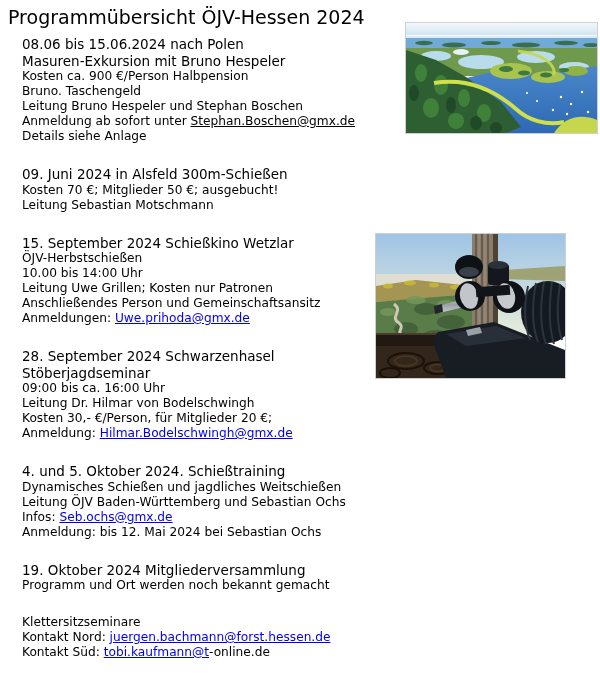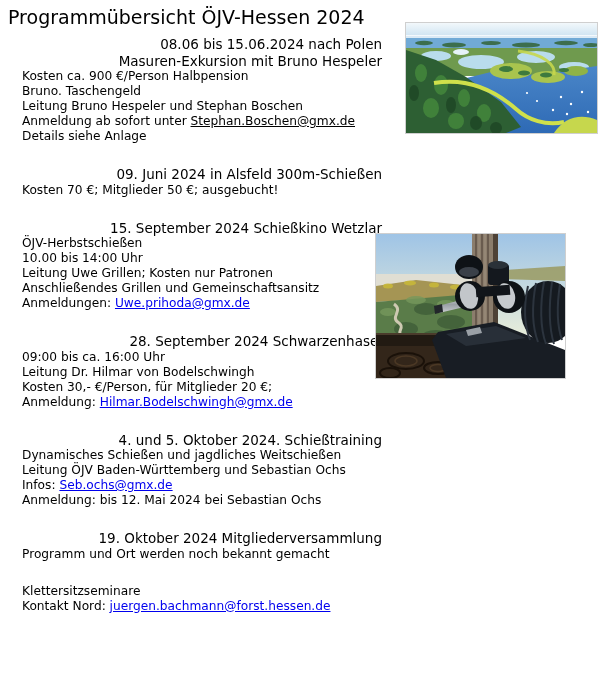--- a/index.html
+++ b/index.html
@@ -14,21 +14,21 @@
   .page{position:absolute;inset:0;}
   h1{
     font-size:19px;
     font-weight:400;
     margin:6px 0 8px 8px;
     letter-spacing:0;
   }
   #sections{margin-left:22px;width:360px;}
   .section{margin-bottom:22px;}
   .section p{margin:0;white-space:nowrap;}
-  .heading{font-size:13.5px;line-height:16.5px;text-align:right;}
+  .heading{font-size:13.5px;line-height:16.5px;}
   .line{font-size:12.2px;line-height:15px;}
   a.link{color:#0000EE;cursor:pointer;}
   .u{color:#000;text-decoration:underline;cursor:pointer;}
   .photo{
     position:absolute;
     border:1px solid #cfcfcf;
     box-sizing:border-box;
     overflow:hidden;
   }
   .photo svg{display:block;}
@@ -48,50 +48,53 @@
         <p class="heading">Masuren-Exkursion mit Bruno Hespeler</p>
         <p class="line"><span>Kosten ca. 900 €/Person Halbpension</span></p>
         <p class="line"><span>Bruno. Taschengeld</span></p>
         <p class="line"><span>Leitung Bruno Hespeler und Stephan Boschen</span></p>
         <p class="line"><span>Anmeldung ab sofort unter </span><span class="u">Stephan.Boschen@gmx.de</span></p>
         <p class="line"><span>Details siehe Anlage</span></p>
       </div>
       <div class="section">
         <p class="heading">09. Juni 2024 in Alsfeld 300m-Schießen</p>
         <p class="line"><span>Kosten 70 €; Mitglieder 50 €; ausgebucht!</span></p>
+        <p class="line"><span>Leitung Sebastian Motschmann</span></p>
       </div>
       <div class="section">
         <p class="heading">15. September 2024 Schießkino Wetzlar</p>
         <p class="line"><span>ÖJV-Herbstschießen</span></p>
         <p class="line"><span>10.00 bis 14:00 Uhr</span></p>
         <p class="line"><span>Leitung Uwe Grillen; Kosten nur Patronen</span></p>
-        <p class="line"><span>Anschließendes Grillen und Gemeinschaftsansitz</span></p>
+        <p class="line"><span>Anschließendes Person und Gemeinschaftsansitz</span></p>
         <p class="line"><span>Anmeldungen: </span><a class="link" href="#">Uwe.prihoda@gmx.de</a></p>
       </div>
       <div class="section">
         <p class="heading">28. September 2024 Schwarzenhasel</p>
+        <p class="heading">Stöberjagdseminar</p>
         <p class="line"><span>09:00 bis ca. 16:00 Uhr</span></p>
         <p class="line"><span>Leitung Dr. Hilmar von Bodelschwingh</span></p>
         <p class="line"><span>Kosten 30,- €/Person, für Mitglieder 20 €;</span></p>
         <p class="line"><span>Anmeldung: </span><a class="link" href="#">Hilmar.Bodelschwingh@gmx.de</a></p>
       </div>
       <div class="section">
         <p class="heading">4. und 5. Oktober 2024. Schießtraining</p>
         <p class="line"><span>Dynamisches Schießen und jagdliches Weitschießen</span></p>
         <p class="line"><span>Leitung ÖJV Baden-Württemberg und Sebastian Ochs</span></p>
         <p class="line"><span>Infos: </span><a class="link" href="#">Seb.ochs@gmx.de</a></p>
         <p class="line"><span>Anmeldung: bis 12. Mai 2024 bei Sebastian Ochs</span></p>
       </div>
       <div class="section">
         <p class="heading">19. Oktober 2024 Mitgliederversammlung</p>
         <p class="line"><span>Programm und Ort werden noch bekannt gemacht</span></p>
       </div>
       <div class="section">
         <p class="line"><span>Klettersitzseminare</span></p>
         <p class="line"><span>Kontakt Nord: </span><a class="link" href="#">juergen.bachmann@forst.hessen.de</a></p>
+        <p class="line"><span>Kontakt Süd: </span><a class="link" href="#">tobi.kaufmann@t</a><span>-online.de</span></p>
       </div>
     </div>
 
   <div class="photo photo1">
     <svg width="191" height="110" viewBox="0 0 191 110">
       <defs>
         <linearGradient id="sky1" x1="0" y1="0" x2="0" y2="1">
           <stop offset="0" stop-color="#f2f8fb"></stop>
             <stop offset="1" stop-color="#c2dcee"></stop>
         </linearGradient>

